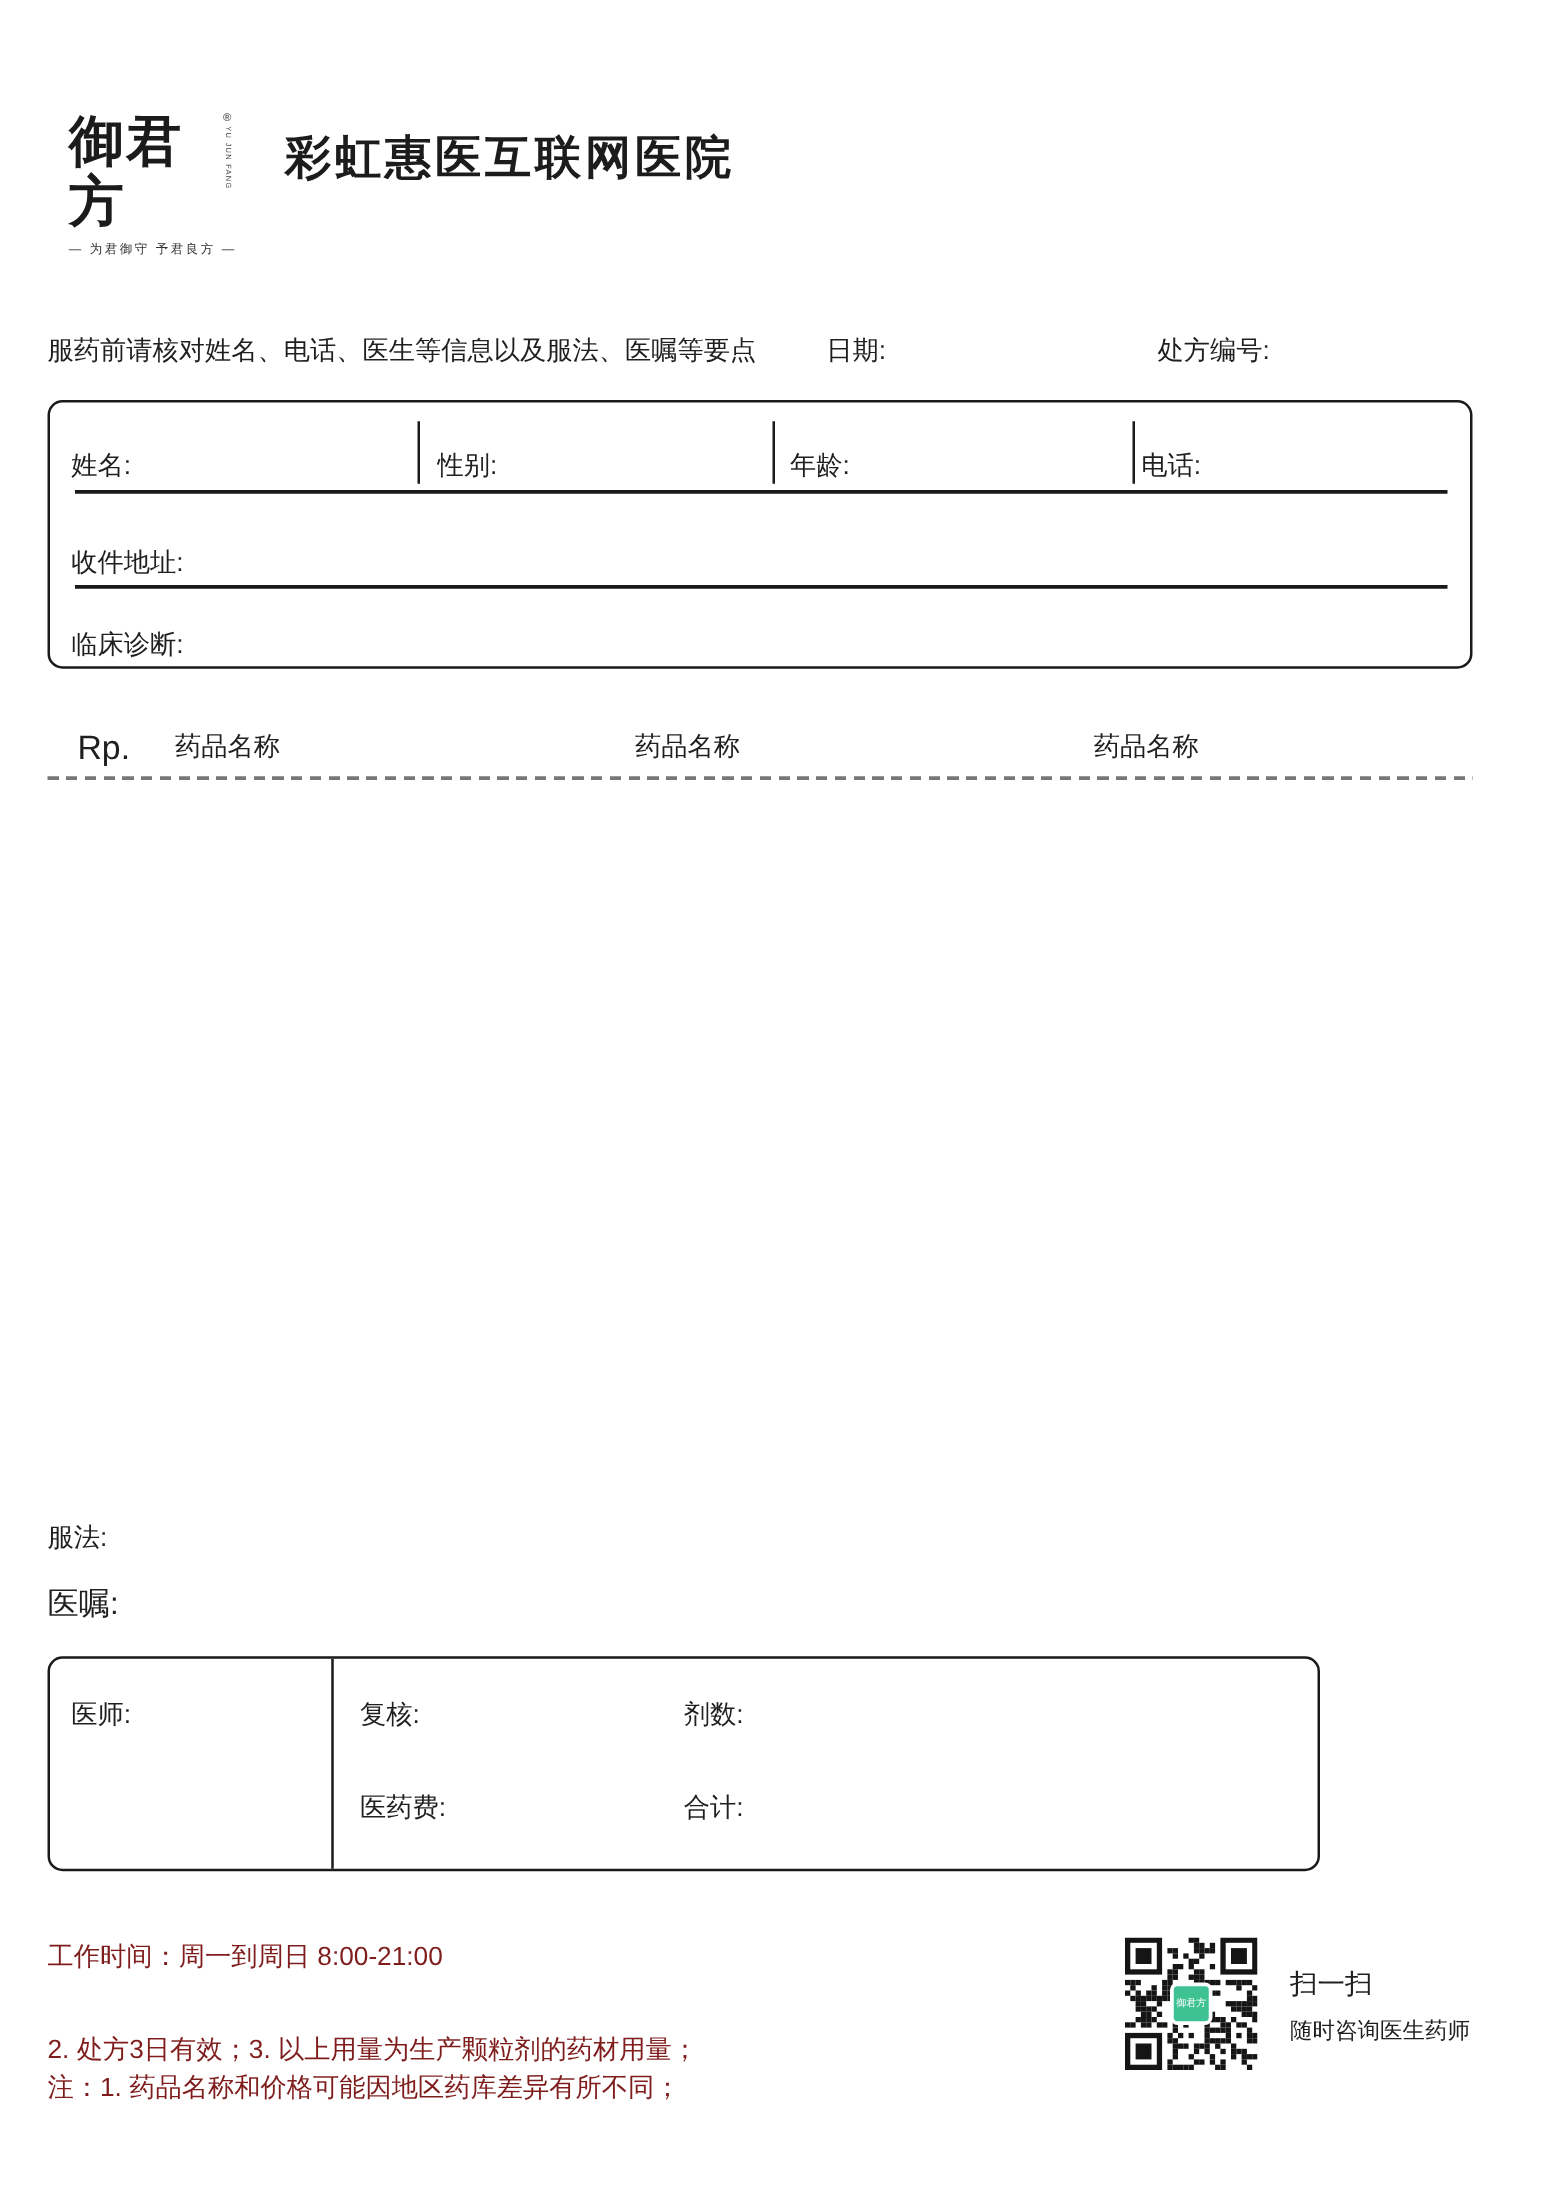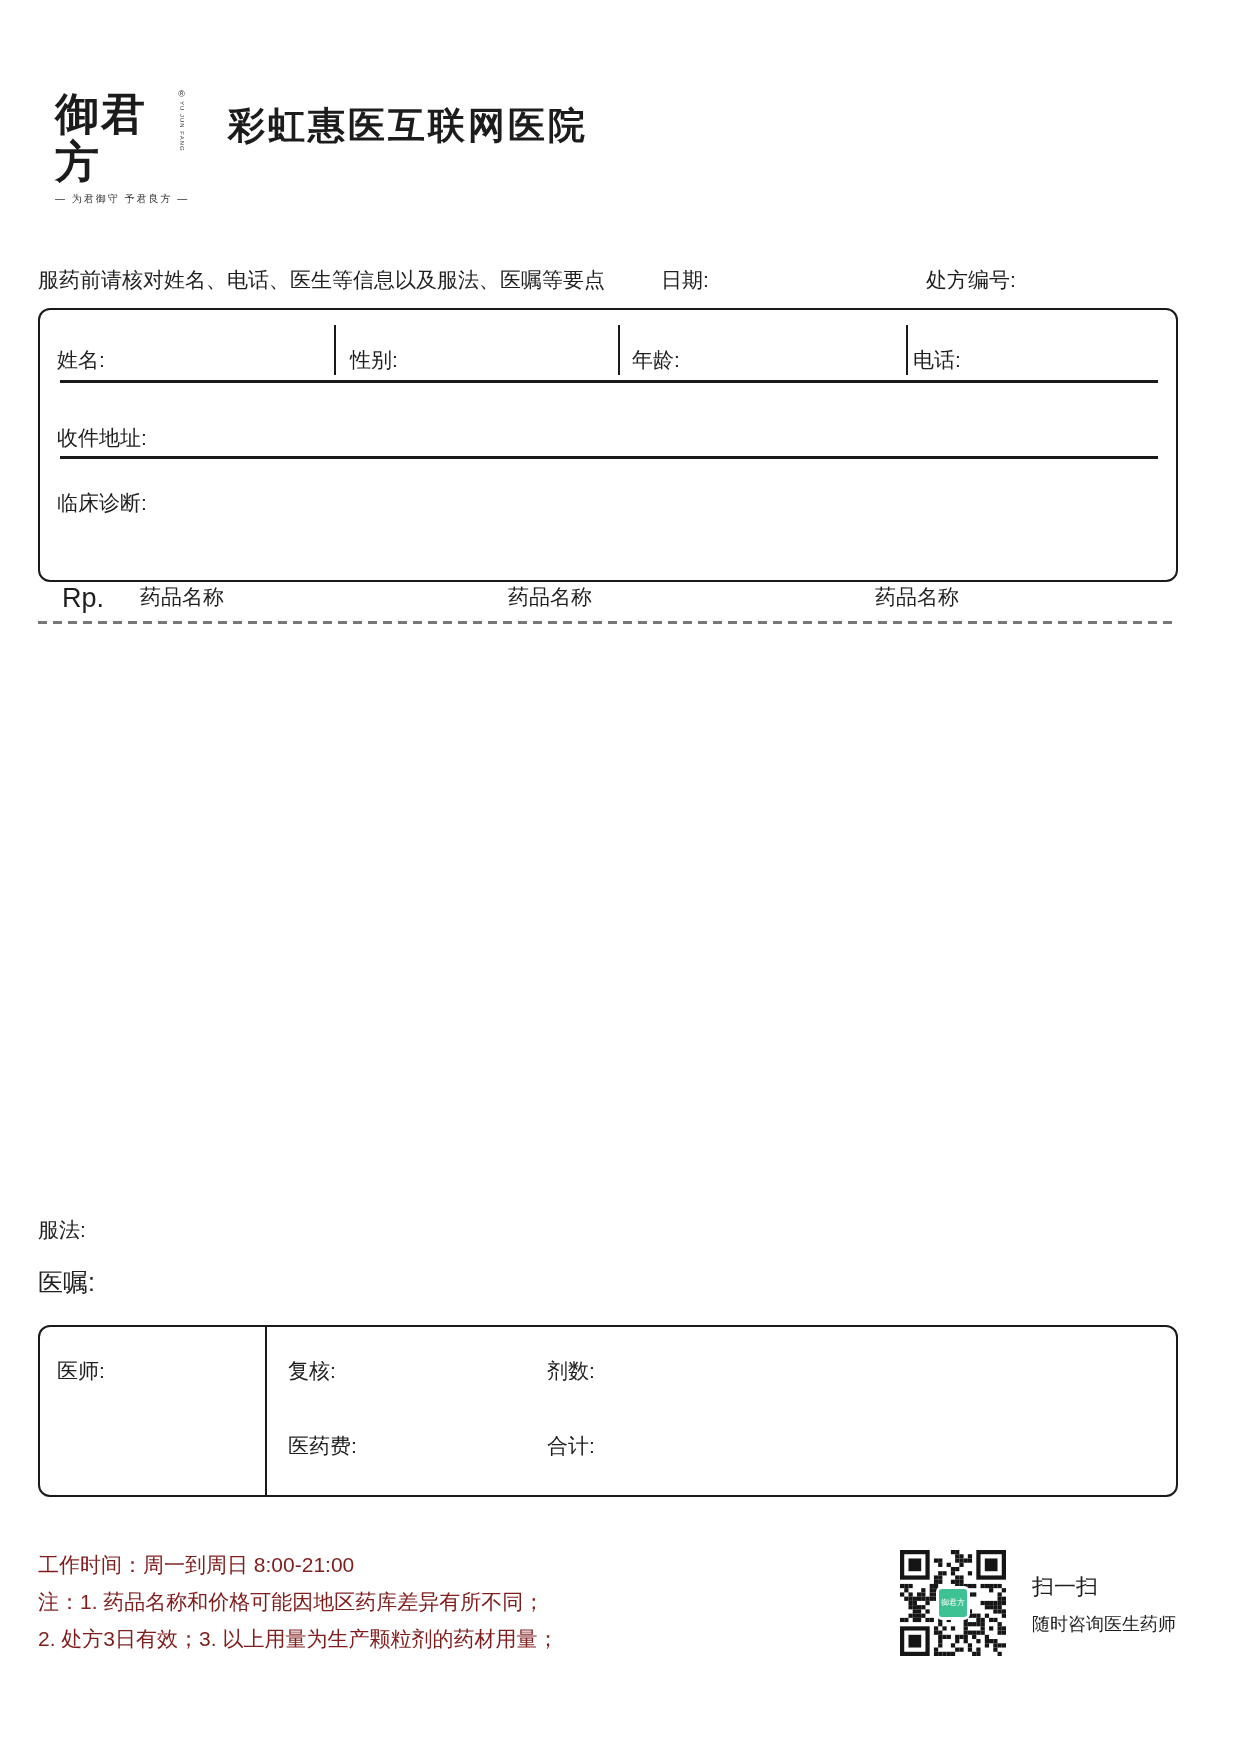--- a/index.html
+++ b/index.html
@@ -37,50 +37,50 @@
     white-space:nowrap;
   }
 
   
   .notice{left:38px;top:266px;font-size:21px;color:#1f1f1f;white-space:nowrap;}
   .date-label{left:661px;top:266px;font-size:21px;}
   .rxno-label{left:926px;top:266px;font-size:21px;}
 
   
   .patient-box{
-    left:38px;top:308px;width:1140px;height:274px;
+    left:38px;top:320px;width:1140px;height:215px;
     border:2.5px solid #1a1a1a;border-radius:12px;box-sizing:border-box;
   }
   .pb-label{position:absolute;font-size:21px;color:#1f1f1f;white-space:nowrap;}
   .v-div{position:absolute;width:2px;background:#1a1a1a;}
   .h-div{position:absolute;left:20px;width:1098px;height:2.5px;background:#1a1a1a;}
 
   
   .rp-label{left:62px;top:583px;font-size:27px;}
   .drug-col{font-size:21px;top:583px;white-space:nowrap;}
   .dash-line{
     left:38px;top:621px;width:1140px;height:3px;
     background:repeating-linear-gradient(90deg,#777 0 9px,transparent 9px 15px);
   }
 
   
   .usage-label{left:38px;top:1216px;font-size:21px;}
   .advice-label{left:38px;top:1266px;font-size:25px;}
 
   
   .sign-box{
-    left:38px;top:1325px;width:1140px;height:172px;
+    left:38px;top:1325px;width:1018px;height:172px;
     border:2.5px solid #1a1a1a;border-radius:12px;box-sizing:border-box;
   }
   .sb-div{position:absolute;left:225px;top:0;bottom:0;width:2px;background:#1a1a1a;}
   .sb-label{position:absolute;font-size:21px;white-space:nowrap;}
 
   
   .foot-line{left:38px;font-size:21px;color:#7f1d1d;white-space:nowrap;}
-  .fl1{top:1551px;} .fl2{top:1588px;text-align:right;} .fl3{top:1625px;}
+  .fl1{top:1551px;} .fl2{top:1656px;text-align:right;} .fl3{top:1625px;}
 
   .qr-box{left:900px;top:1550px;width:106px;height:106px;}
   .qr-box svg{display:block;}
   .qr-logo{
     position:absolute;left:50%;top:50%;width:28px;height:28px;
     transform:translate(-50%,-50%);
     border-radius:6px;border:3px solid #fff;
     display:flex;align-items:center;justify-content:center;
     color:#fff;font-size:8px;letter-spacing:0;line-height:1;
   }

